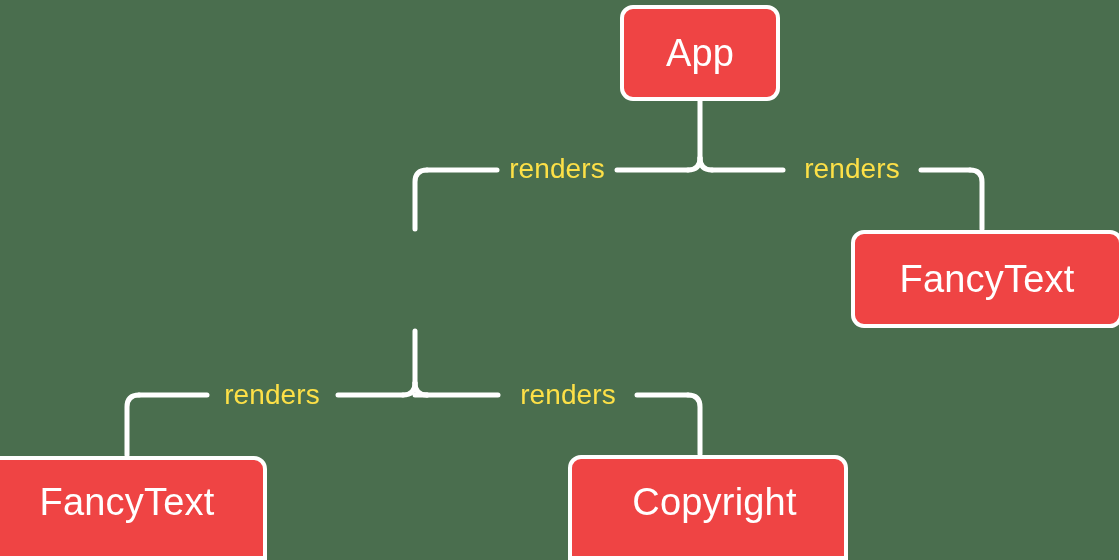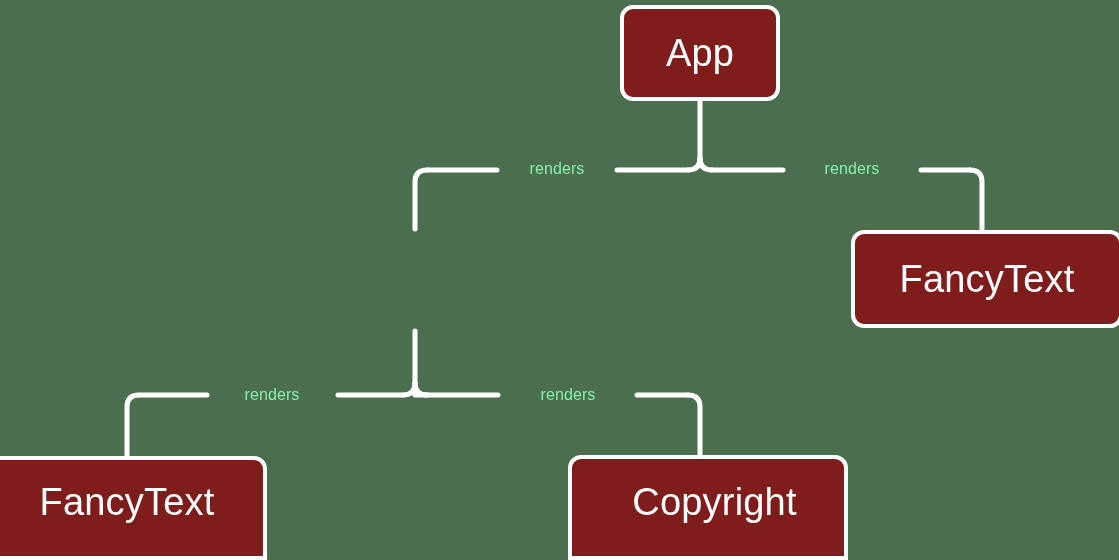--- a/index.html
+++ b/index.html
@@ -25,40 +25,40 @@
     position: absolute;
     left: 0;
     top: 0;
     width: 1119px;
     height: 560px;
     display: block;
   }
   .node-box {
     position: absolute;
     box-sizing: border-box;
-    background: #7f1d1d;
+    background: #ef4444;
     border: 4px solid #ffffff;
     border-radius: 13px;
     display: flex;
     align-items: center;
     justify-content: center;
     color: #ffffff;
     letter-spacing: 0.2px;
     white-space: nowrap;
     z-index: 3;
   }
   .node-label {
     color: #ffffff;
     font-weight: 400;
     line-height: 1;
   }
   .edge-label {
     position: absolute;
-    color: #86efac;
-    font-size: 16px;
+    color: #fde047;
+    font-size: 28px;
     font-weight: 400;
     line-height: 1;
     white-space: nowrap;
     letter-spacing: 0.1px;
     z-index: 4;
     transform: translate(-50%, -50%);
     text-align: right;
   }
 </style>
 </head>

